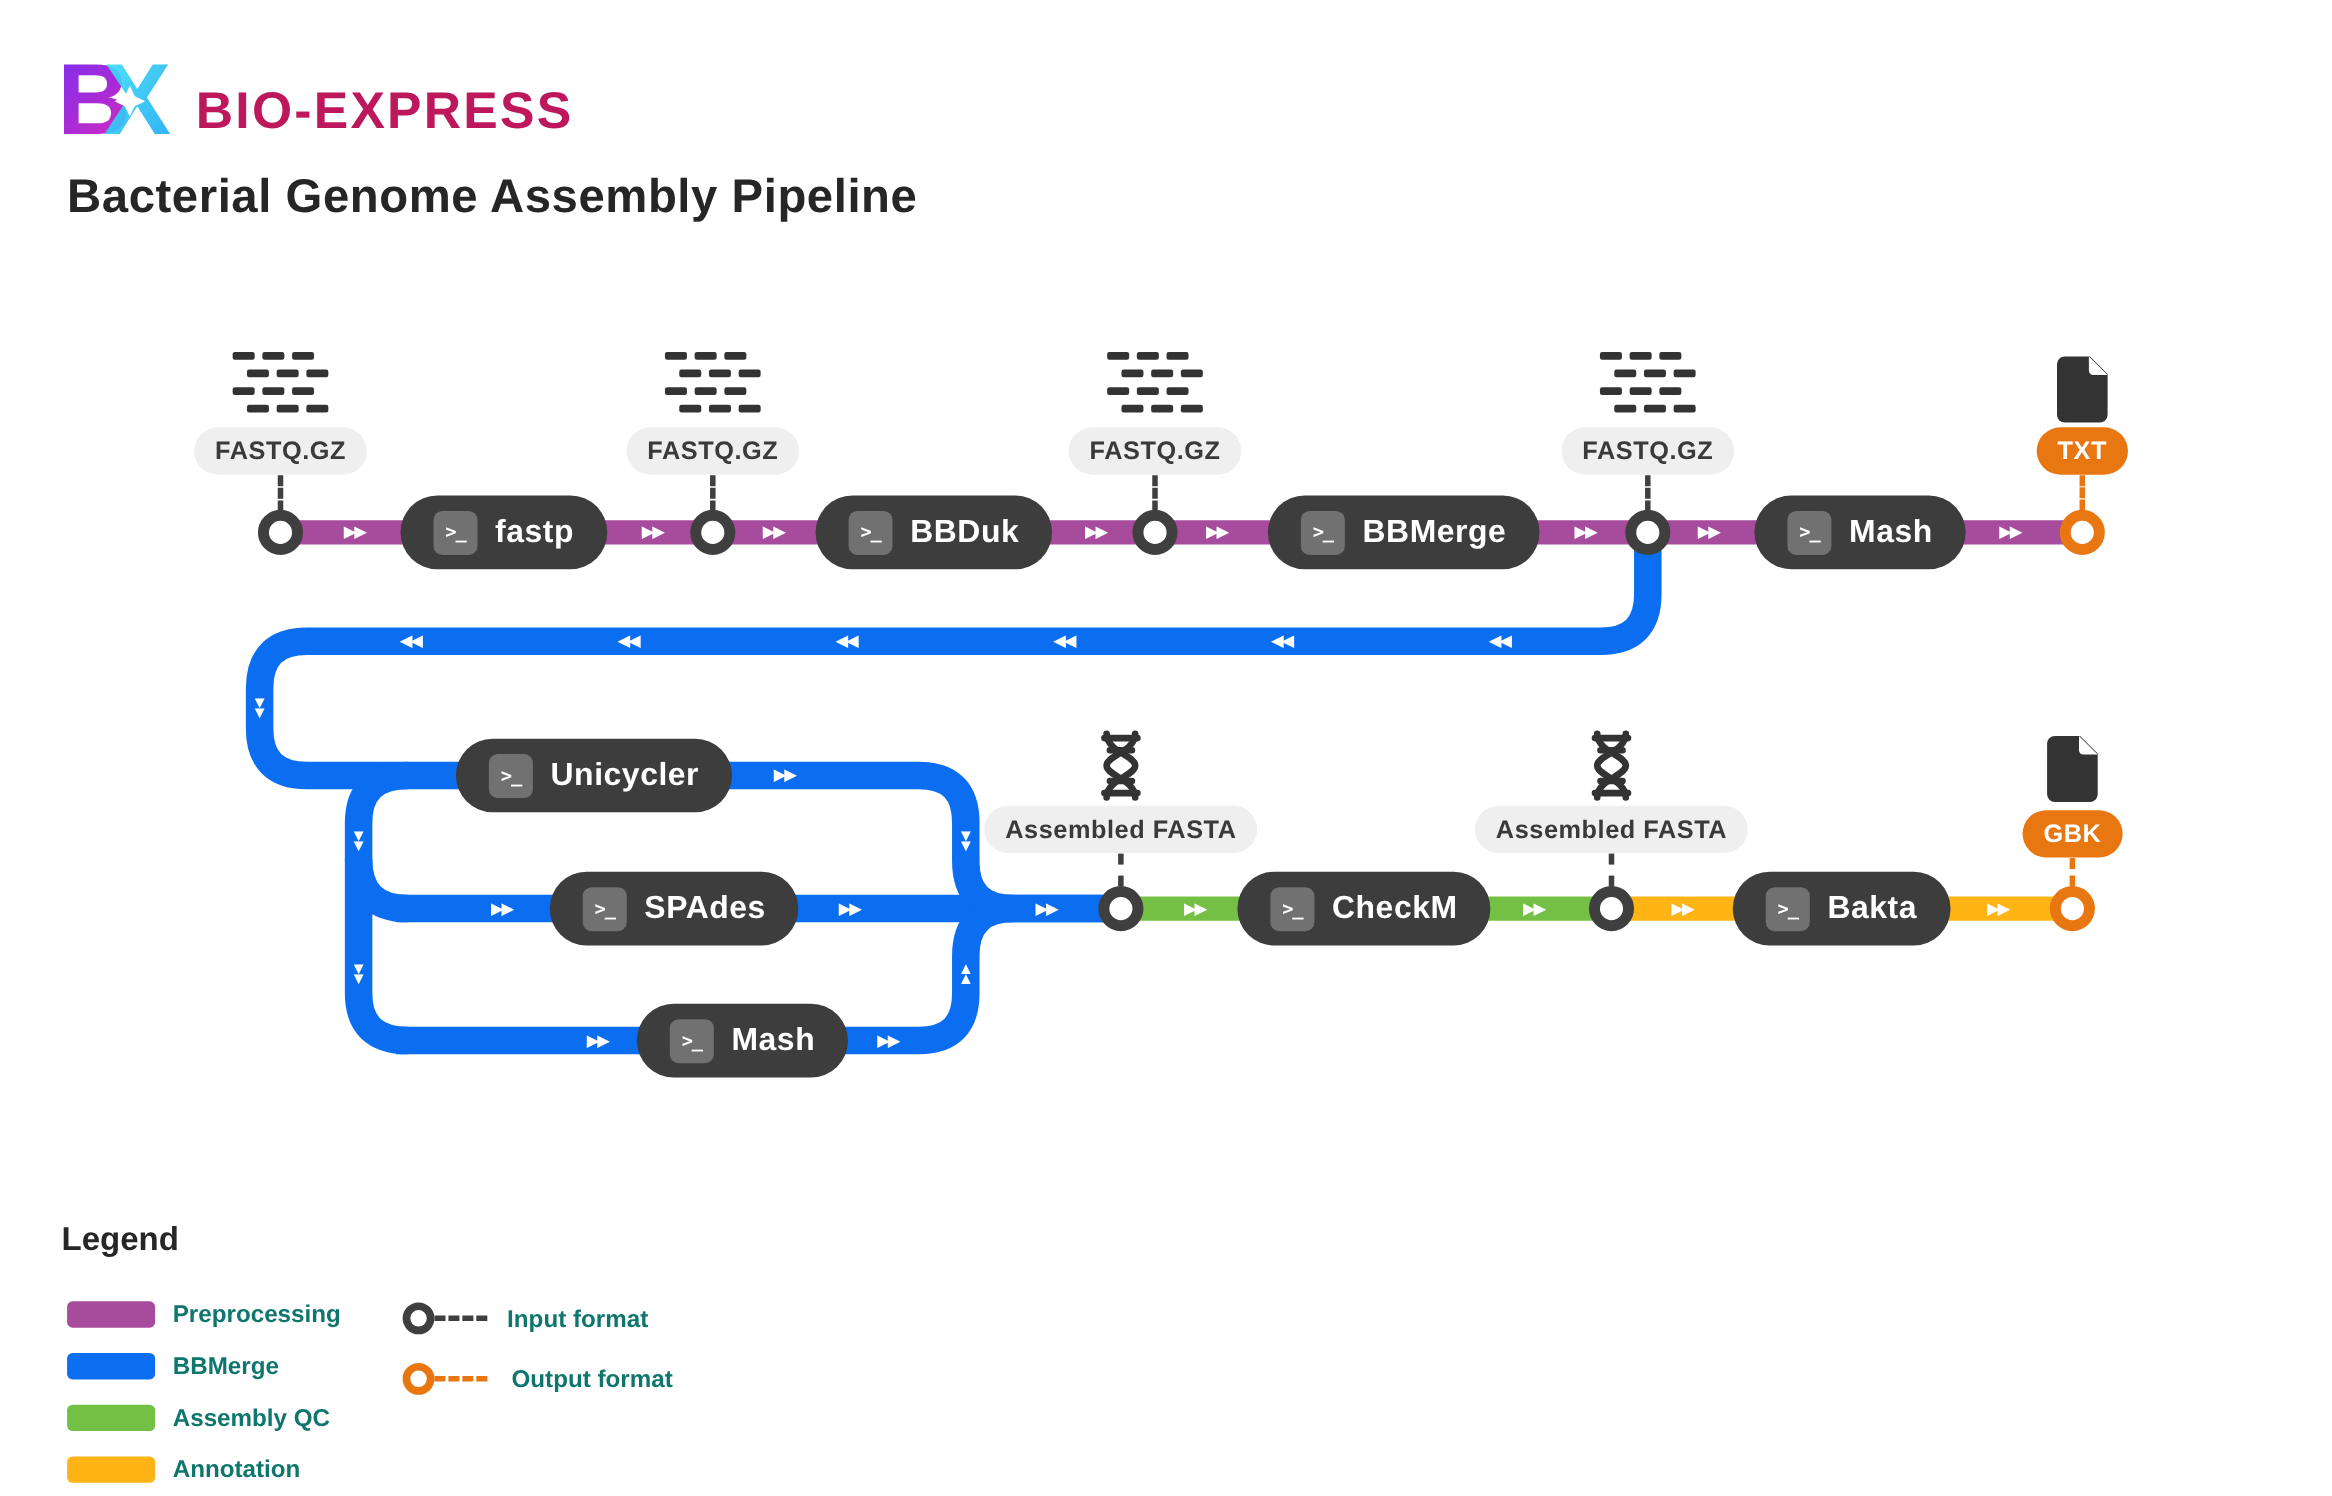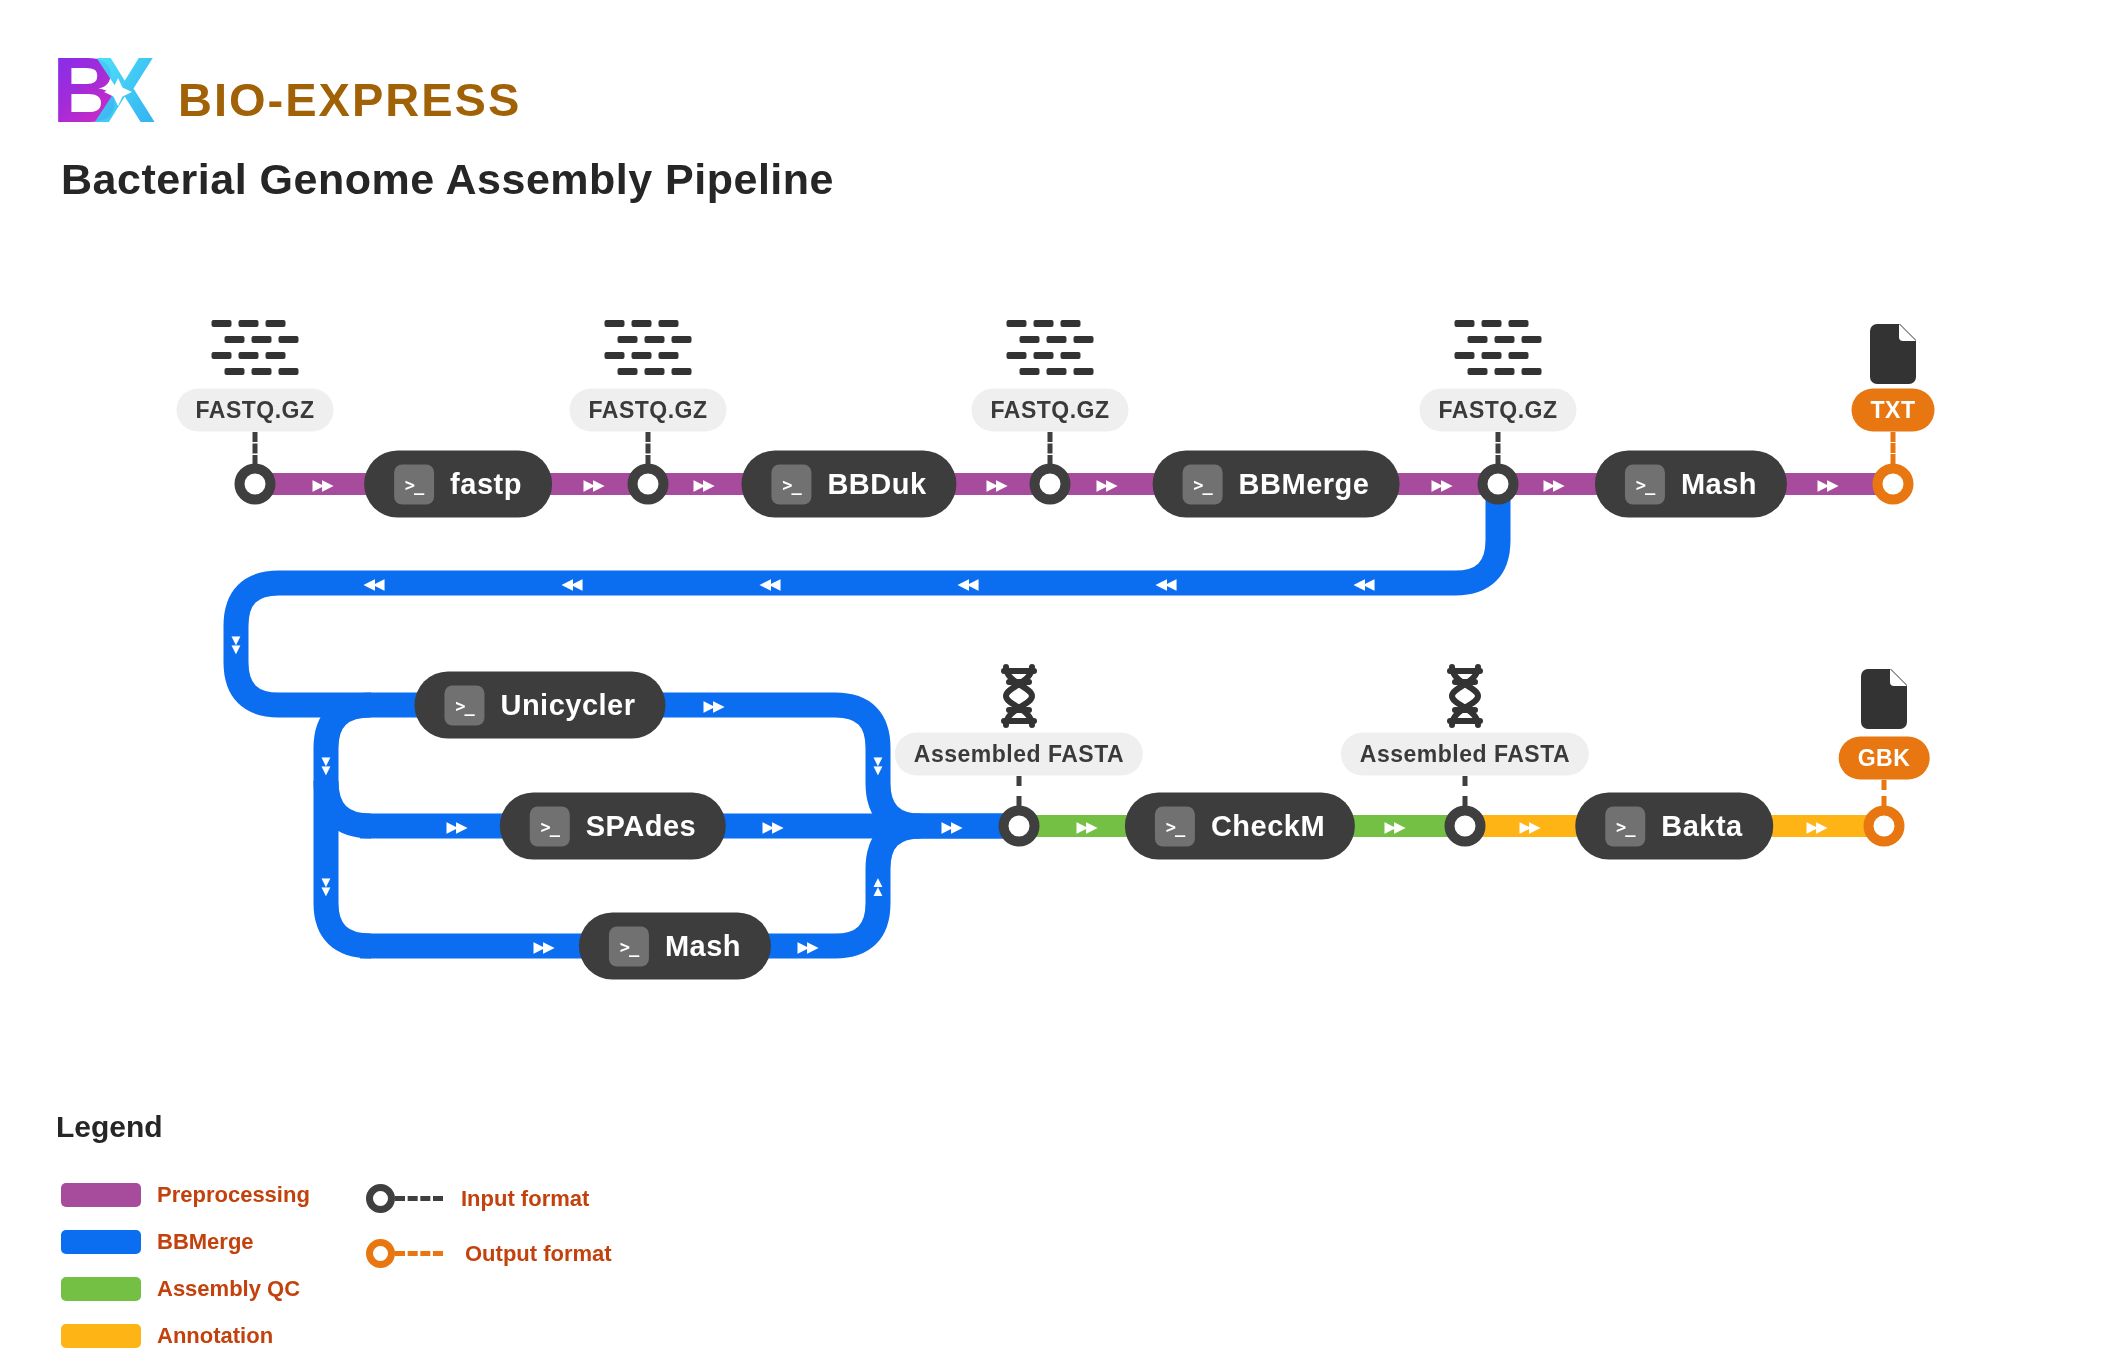--- a/index.html
+++ b/index.html
@@ -9,21 +9,21 @@
   }
   *{box-sizing:border-box;margin:0;padding:0}
   html,body{background:#fff}
   body{font-family:"Liberation Sans",sans-serif}
   #stage{position:relative;width:2120px;height:1360px;background:#fff;overflow:hidden}
   .abs{position:absolute}
   .ctr{transform:translate(-50%,-50%)}
   .ctx{transform:translateX(-50%)}
 
   
-  .wordmark{font-size:47px;font-weight:800;letter-spacing:2px;color:#a16207}
+  .wordmark{font-size:47px;font-weight:800;letter-spacing:2px;color:#be185d}
   .page-title{font-size:43px;font-weight:800;color:var(--ink);letter-spacing:.5px}
 
   
   svg.lines{position:absolute;left:0;top:0}
   .ln{fill:none;stroke-linecap:butt;stroke-linejoin:round}
   .ln-pre{stroke:var(--c-preprocessing);stroke-width:22}
   .ln-asm{stroke:var(--c-assembly);stroke-width:25}
   .ln-qc{stroke:var(--c-assembly-qc);stroke-width:22}
   .ln-ann{stroke:var(--c-annotation);stroke-width:22}
 
@@ -57,21 +57,21 @@
   
   .reads{display:flex;flex-direction:column;gap:9px}
   .reads .row{display:flex;gap:7px}
   .reads .row.off{margin-left:13px}
   .reads b{display:block;width:20px;height:7px;background:#333;border-radius:2px}
 
   
   .legend-title{font-size:30px;font-weight:800;color:var(--ink)}
   .lg-item{position:absolute;display:flex;align-items:center;gap:16px}
   .sw{width:80px;height:24px;border-radius:5px}
-  .lg-label{font-size:22px;font-weight:600;color:#c2410c}
+  .lg-label{font-size:22px;font-weight:600;color:#0f766e}
   .ring{width:29px;height:29px;border-radius:50%;border:7px solid var(--c-input);background:#fff}
   .ring.out{border-color:var(--c-output)}
   .dash-h{width:48px;height:0;border-top:5px dashed var(--c-input)}
   .dash-h.out{border-top-color:var(--c-output)}
 </style>
 </head>
 <body>
 
 <div id="stage">
 

